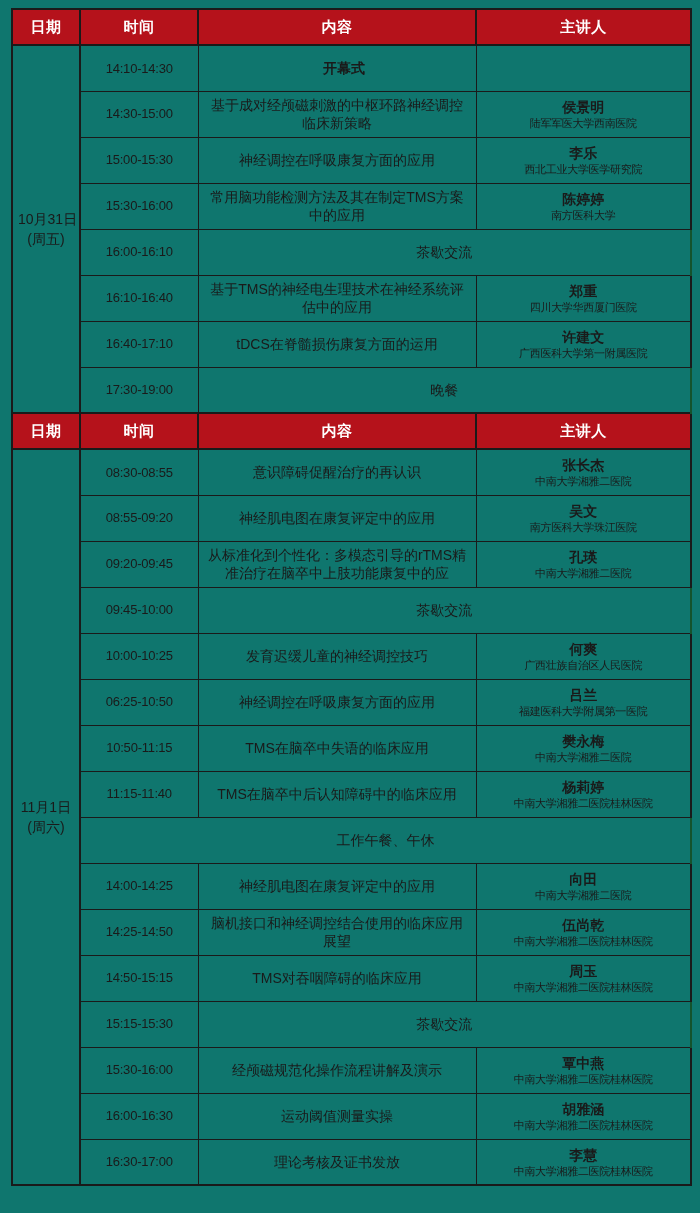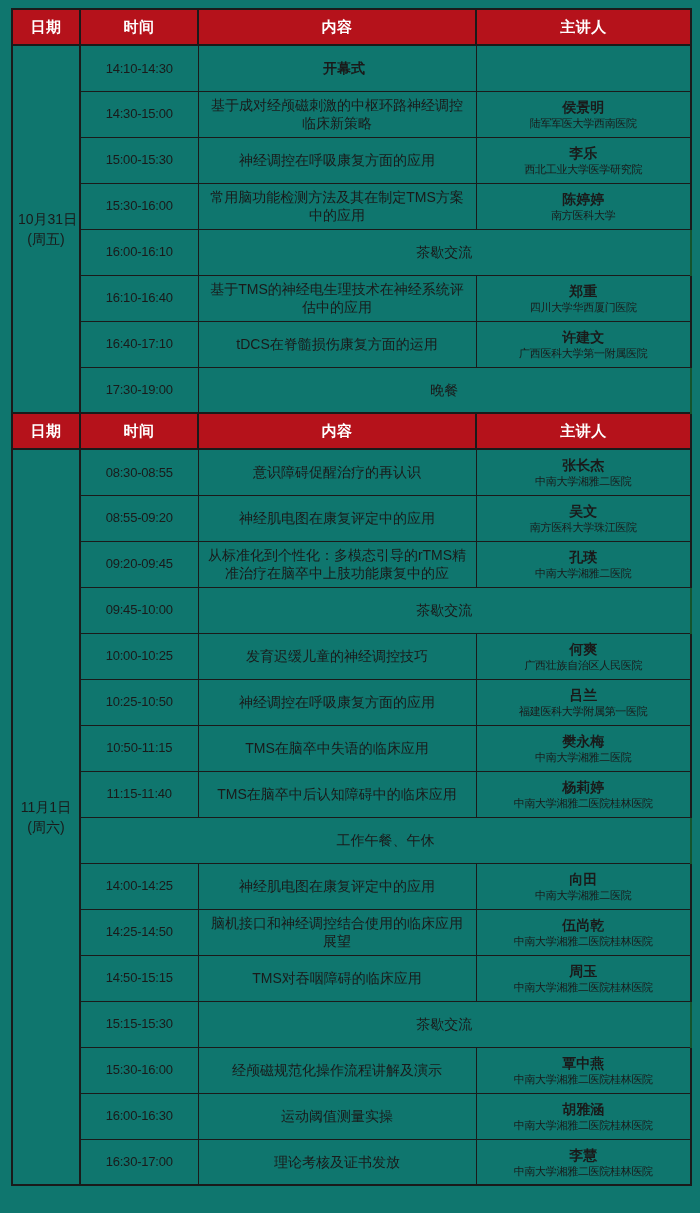--- a/index.html
+++ b/index.html
@@ -216,21 +216,21 @@
         </tr>
         <tr class="row-std">
           <td class="time-cell">10:00-10:25</td>
           <td class="topic-cell">发育迟缓儿童的神经调控技巧</td>
           <td class="spk-cell">
             <span class="spk-name">何爽</span>
             <span class="spk-org">广西壮族自治区人民医院</span>
           </td>
         </tr>
         <tr class="row-std">
-          <td class="time-cell">10:25-10:50</td>
+          <td class="time-cell">06:25-10:50</td>
           <td class="topic-cell">神经调控在呼吸康复方面的应用</td>
           <td class="spk-cell">
             <span class="spk-name">吕兰</span>
             <span class="spk-org">福建医科大学附属第一医院</span>
           </td>
         </tr>
         <tr class="row-std">
           <td class="time-cell">10:50-11:15</td>
           <td class="topic-cell">TMS在脑卒中失语的临床应用</td>
           <td class="spk-cell">

